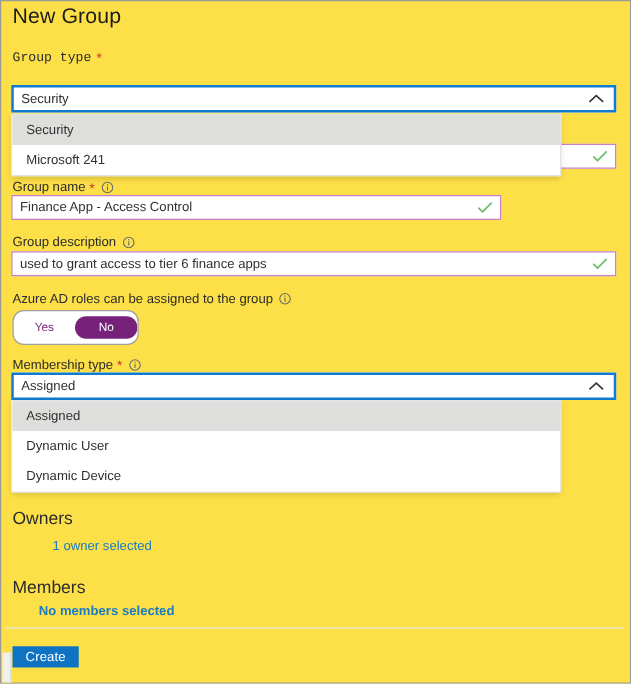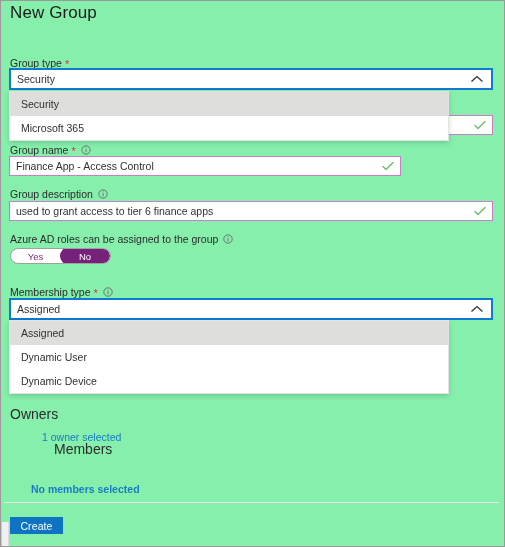--- a/index.html
+++ b/index.html
@@ -11,21 +11,21 @@
   body {
     font-family: "Liberation Sans", "DejaVu Sans", sans-serif;
     -webkit-font-smoothing: antialiased;
   }
 
   #app {
     position: relative;
     width: 505px;
     height: 547px;
     box-sizing: border-box;
-    background: #86efac;
+    background: #fde047;
     border: 1px solid #9a9a9a;
     overflow: hidden;
   }
 
   
   .page-title {
     position: absolute;
     left: 9px;
     top: 2px;
     font-size: 17px;
@@ -137,21 +137,21 @@
     white-space: nowrap;
   }
   .dropdown-option.selected {
     background: #dededd;
   }
 
   
   .toggle {
     position: absolute;
     box-sizing: border-box;
-    height: 16px;
+    height: 28px;
     border: 1px solid #a0a0a0;
     border-radius: 9px;
     background: #ffffff;
     display: flex;
     align-items: center;
     overflow: hidden;
     cursor: pointer;
   }
   .toggle-opt {
     box-sizing: border-box;
@@ -213,21 +213,21 @@
     border-right: 1px solid #dcdcdc;
   }
 </style>
 </head>
 <body>
 
 <div id="app">
 
   <div class="page-title">New Group</div>
 
-  <div class="field-label" style="left:9px; top:56px;">
+  <div class="field-label" style="left:9px; top:40px;font-family:Liberation Mono, monospace;">
     <span>Group type</span>
     <span class="req-star">*</span>
   </div>
 
   <div class="combo-box" style="left:8px; top:67px; width:484px;">
     <span class="combo-value">Security</span>
     <span class="chevron">
       <svg width="20" height="14" viewBox="0 0 20 14">
         <path d="M5 9 L10 4.5 L15 9" fill="none" stroke="#33343a" stroke-width="1.3" stroke-linecap="square"></path>
       </svg>
@@ -238,21 +238,21 @@
     <span class="input-value"></span>
     <span class="check-icon">
       <svg width="16" height="14" viewBox="0 0 16 14">
         <path d="M3 7.5 L6 10.5 L13 3.5" fill="none" stroke="#6bbe6b" stroke-width="1.4" stroke-linecap="round" stroke-linejoin="round"></path>
       </svg>
     </span>
   </div>
 
   <div class="dropdown-panel" style="left:8px; top:90px; width:440px;">
     <div class="dropdown-option selected">Security</div>
-    <div class="dropdown-option">Microsoft 365</div>
+    <div class="dropdown-option">Microsoft 241</div>
   </div>
 
   <div class="field-label" style="left:9px; top:143px;">
     <span>Group name</span>
     <span class="req-star">*</span>
     <span class="info-icon">
       <svg width="10" height="10" viewBox="0 0 10 10">
         <circle cx="5" cy="5" r="4.2" fill="none" stroke="#6a6a6a" stroke-width="0.9"></circle>
         <rect x="4.55" y="4.2" width="0.9" height="3.2" fill="#6a6a6a"></rect>
         <rect x="4.55" y="2.4" width="0.9" height="1" fill="#6a6a6a"></rect>
@@ -328,21 +328,21 @@
 
   <div class="dropdown-panel" style="left:8px; top:319px; width:440px;">
     <div class="dropdown-option selected">Assigned</div>
     <div class="dropdown-option">Dynamic User</div>
     <div class="dropdown-option">Dynamic Device</div>
   </div>
 
   <div class="section-header" style="left:9px; top:405px;">Owners</div>
   <div class="link" style="left:15px; top:430px;margin-left:26px;">1 owner selected</div>
 
-  <div class="section-header" style="left:9px; top:440px;margin-left:44px;">Members</div>
+  <div class="section-header" style="left:9px; top:460px;">Members</div>
   <div class="link" style="left:30px; top:482px;font-weight:bold;">No members selected</div>
 
   <div class="divider" style="left:3px; top:501px; width:495px;"></div>
 
   <button class="primary-button" style="left:9px; top:516px; width:53px; height:17px;">Create</button>
 
   <div class="scroll-stub" style="left:1px; top:521px; width:6px; height:25px;"></div>
 
 </div>
 

